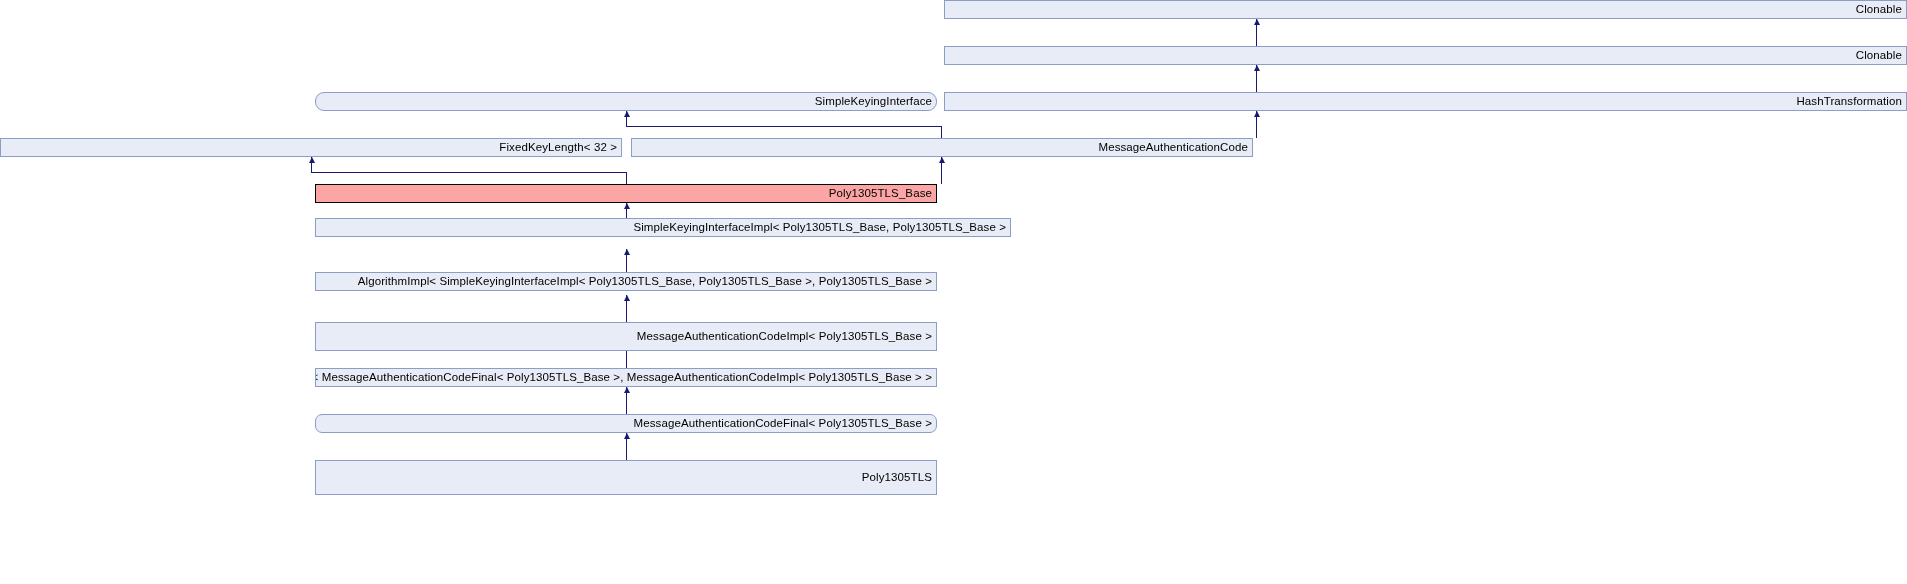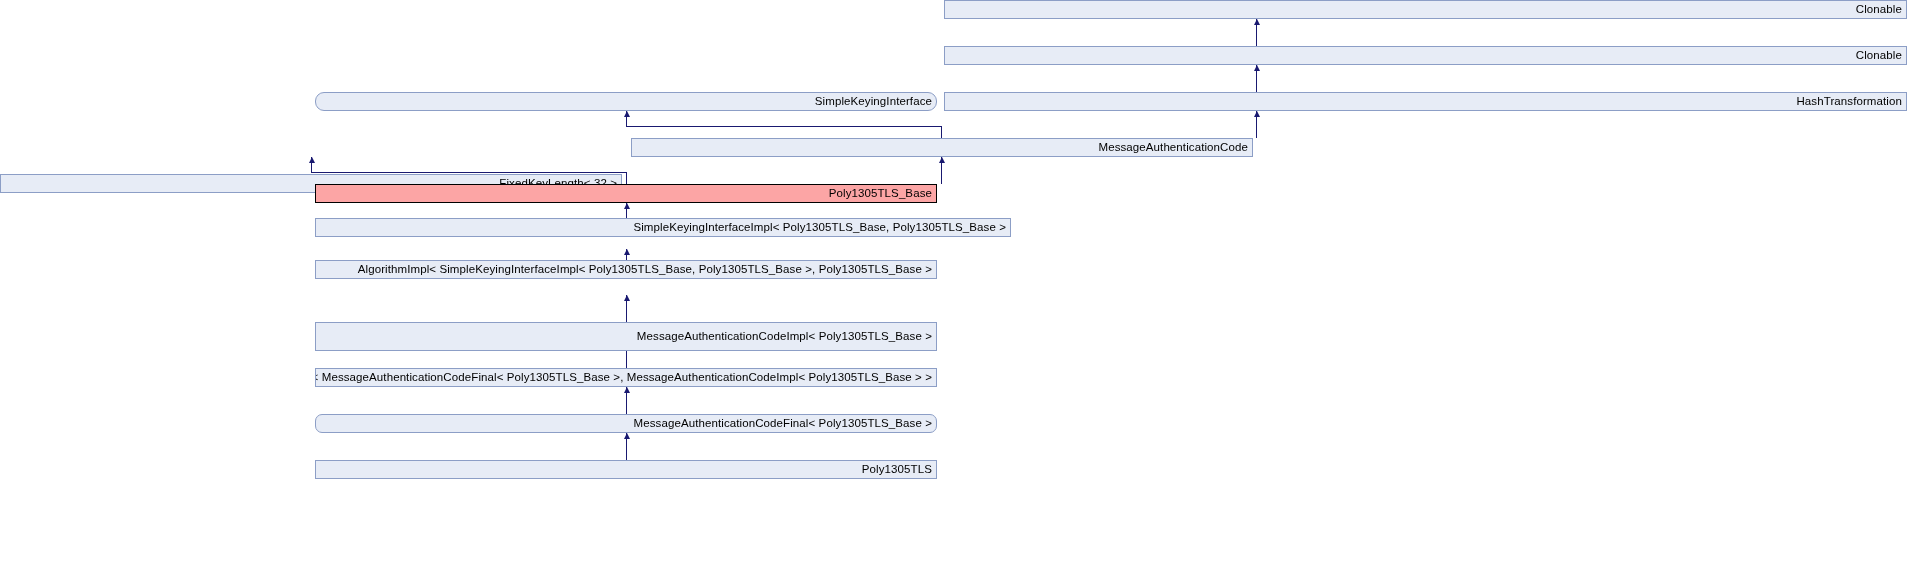--- a/index.html
+++ b/index.html
@@ -95,41 +95,41 @@
       </div>
       <div class="node" style="left: 944px; top: 46px; width: 963px; height: 19px;">
         <span class="label">Clonable</span>
       </div>
       <div class="node" style="left: 944px; top: 92px; width: 963px; height: 19px; padding-left: 27px;">
         <span class="label">HashTransformation</span>
       </div>
       <div class="node" style="left: 315px; top: 92px; width: 622px; height: 19px; border-radius: 9px;">
         <span class="label">SimpleKeyingInterface</span>
       </div>
-      <div class="node" style="left: 0px; top: 138px; width: 622px; height: 19px; margin-top: 36px;">
+      <div class="node" style="left: 0px; top: 138px; width: 622px; height: 19px;">
         <span class="label">FixedKeyLength&lt; 32 &gt;</span>
       </div>
       <div class="node" style="left: 631px; top: 138px; width: 622px; height: 19px;">
         <span class="label">MessageAuthenticationCode</span>
       </div>
       <div class="node highlight" style="left: 315px; top: 184px; width: 622px; height: 19px;">
         <span class="label">Poly1305TLS_Base</span>
       </div>
       <div class="node" style="left: 315px; top: 218px; width: 696px; height: 19px;">
         <span class="label">SimpleKeyingInterfaceImpl&lt; Poly1305TLS_Base, Poly1305TLS_Base &gt;</span>
       </div>
-      <div class="node" style="left: 315px; top: 260px; width: 622px; height: 19px;">
+      <div class="node" style="left: 315px; top: 272px; width: 622px; height: 19px;">
         <span class="label">AlgorithmImpl&lt; SimpleKeyingInterfaceImpl&lt; Poly1305TLS_Base, Poly1305TLS_Base &gt;, Poly1305TLS_Base &gt;</span>
       </div>
       <div class="node" style="left: 315px; top: 322px; width: 622px; height: 29px;">
         <span class="label">MessageAuthenticationCodeImpl&lt; Poly1305TLS_Base &gt;</span>
       </div>
       <div class="node" style="left: 315px; top: 368px; width: 622px; height: 19px;">
         <span class="label">ClonableImpl&lt; MessageAuthenticationCodeFinal&lt; Poly1305TLS_Base &gt;, MessageAuthenticationCodeImpl&lt; Poly1305TLS_Base &gt; &gt;</span>
       </div>
       <div class="node" style="left: 315px; top: 414px; width: 622px; height: 19px; border-radius: 7px;">
         <span class="label">MessageAuthenticationCodeFinal&lt; Poly1305TLS_Base &gt;</span>
       </div>
-      <div class="node" style="left: 315px; top: 460px; width: 622px; height: 19px;">
+      <div class="node" style="left: 315px; top: 460px; width: 622px; height: 35px;">
         <span class="label">Poly1305TLS</span>
       </div>
     </div>
 </div>
 
 </body></html>

